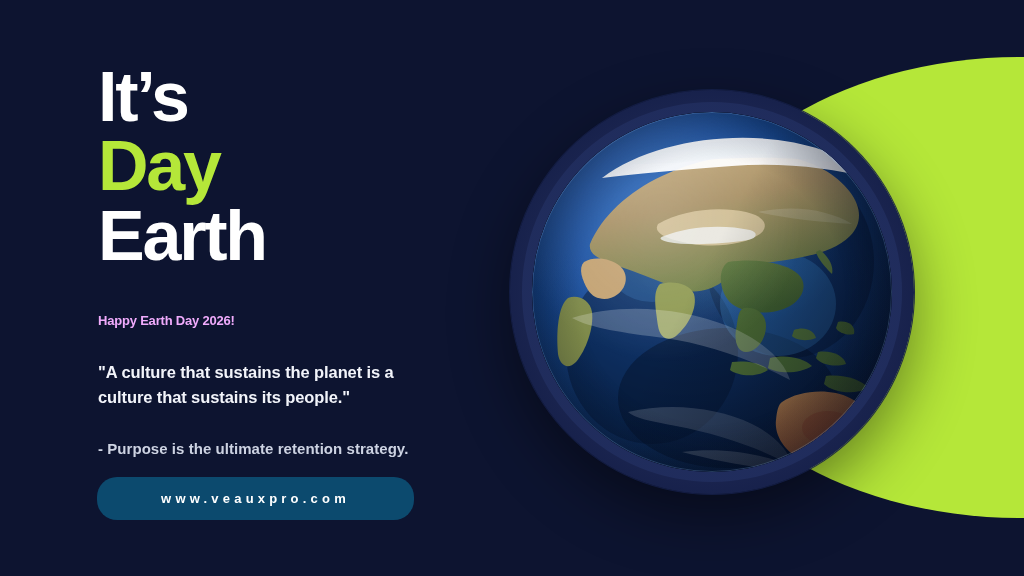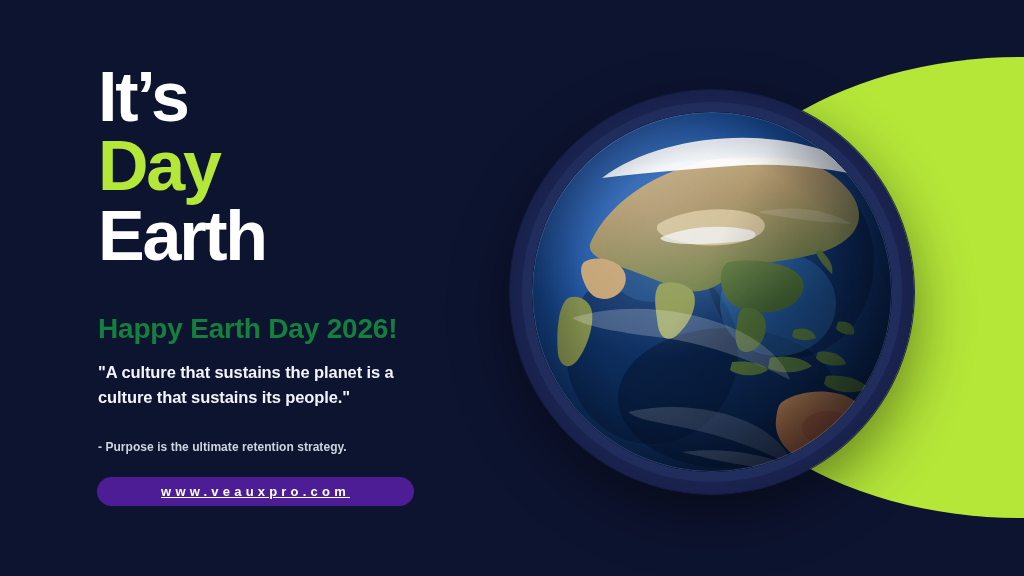--- a/index.html
+++ b/index.html
@@ -90,46 +90,46 @@
   .headline {
     position:absolute; left:58px; top:63px;
     font-size:70px; font-weight:bold; line-height:.99;
     letter-spacing:-2.2px; color:#ffffff;
   }
   .headline .line { display:block; }
   .headline .accent { color:#b5e739; }
 
   .greeting {
     position:absolute; left:58px; top:313px;
-    font-size:28px; font-weight:bold; color:#15803d;
+    font-size:13px; font-weight:bold; color:#f0abfc;
     letter-spacing:-.2px;
   }
 
   .quote {
     position:absolute; left:58px; top:360px; width:300px;
     font-size:16.5px; font-weight:bold; line-height:1.52;
     color:#f2f4fa; letter-spacing:-.1px;
   }
 
   .attribution {
     position:absolute; left:58px; top:440px;
-    font-size:12px; font-weight:bold; color:#cdd3e2;
+    font-size:15px; font-weight:bold; color:#cdd3e2;
     letter-spacing:.05px;
   }
 
   .cta {
     position:absolute; left:57px; top:477px;
-    width:317px; height:29px;
-    background:#4c1d95;
+    width:317px; height:43px;
+    background:#0c4a6e;
     border:none; border-radius:20px;
     color:#ffffff; font-size:13px; font-weight:bold;
     letter-spacing:4.2px; text-align:center;
     font-family:"Liberation Sans", sans-serif;
     cursor:pointer;
-    display:flex; align-items:center; justify-content:center;text-decoration:underline;
+    display:flex; align-items:center; justify-content:center;
   }
 </style>
 </head>
 <body>
 
 <div class="poster">
 
   <div class="green-panel"></div>
 
   <div class="globe-wrap">

